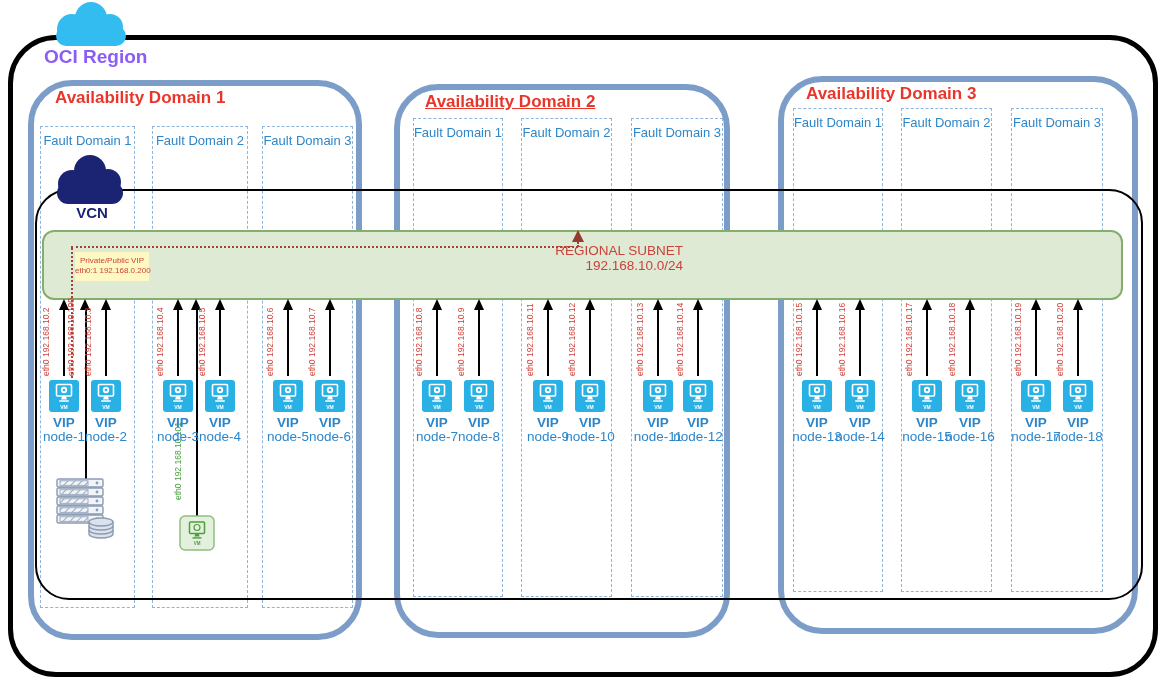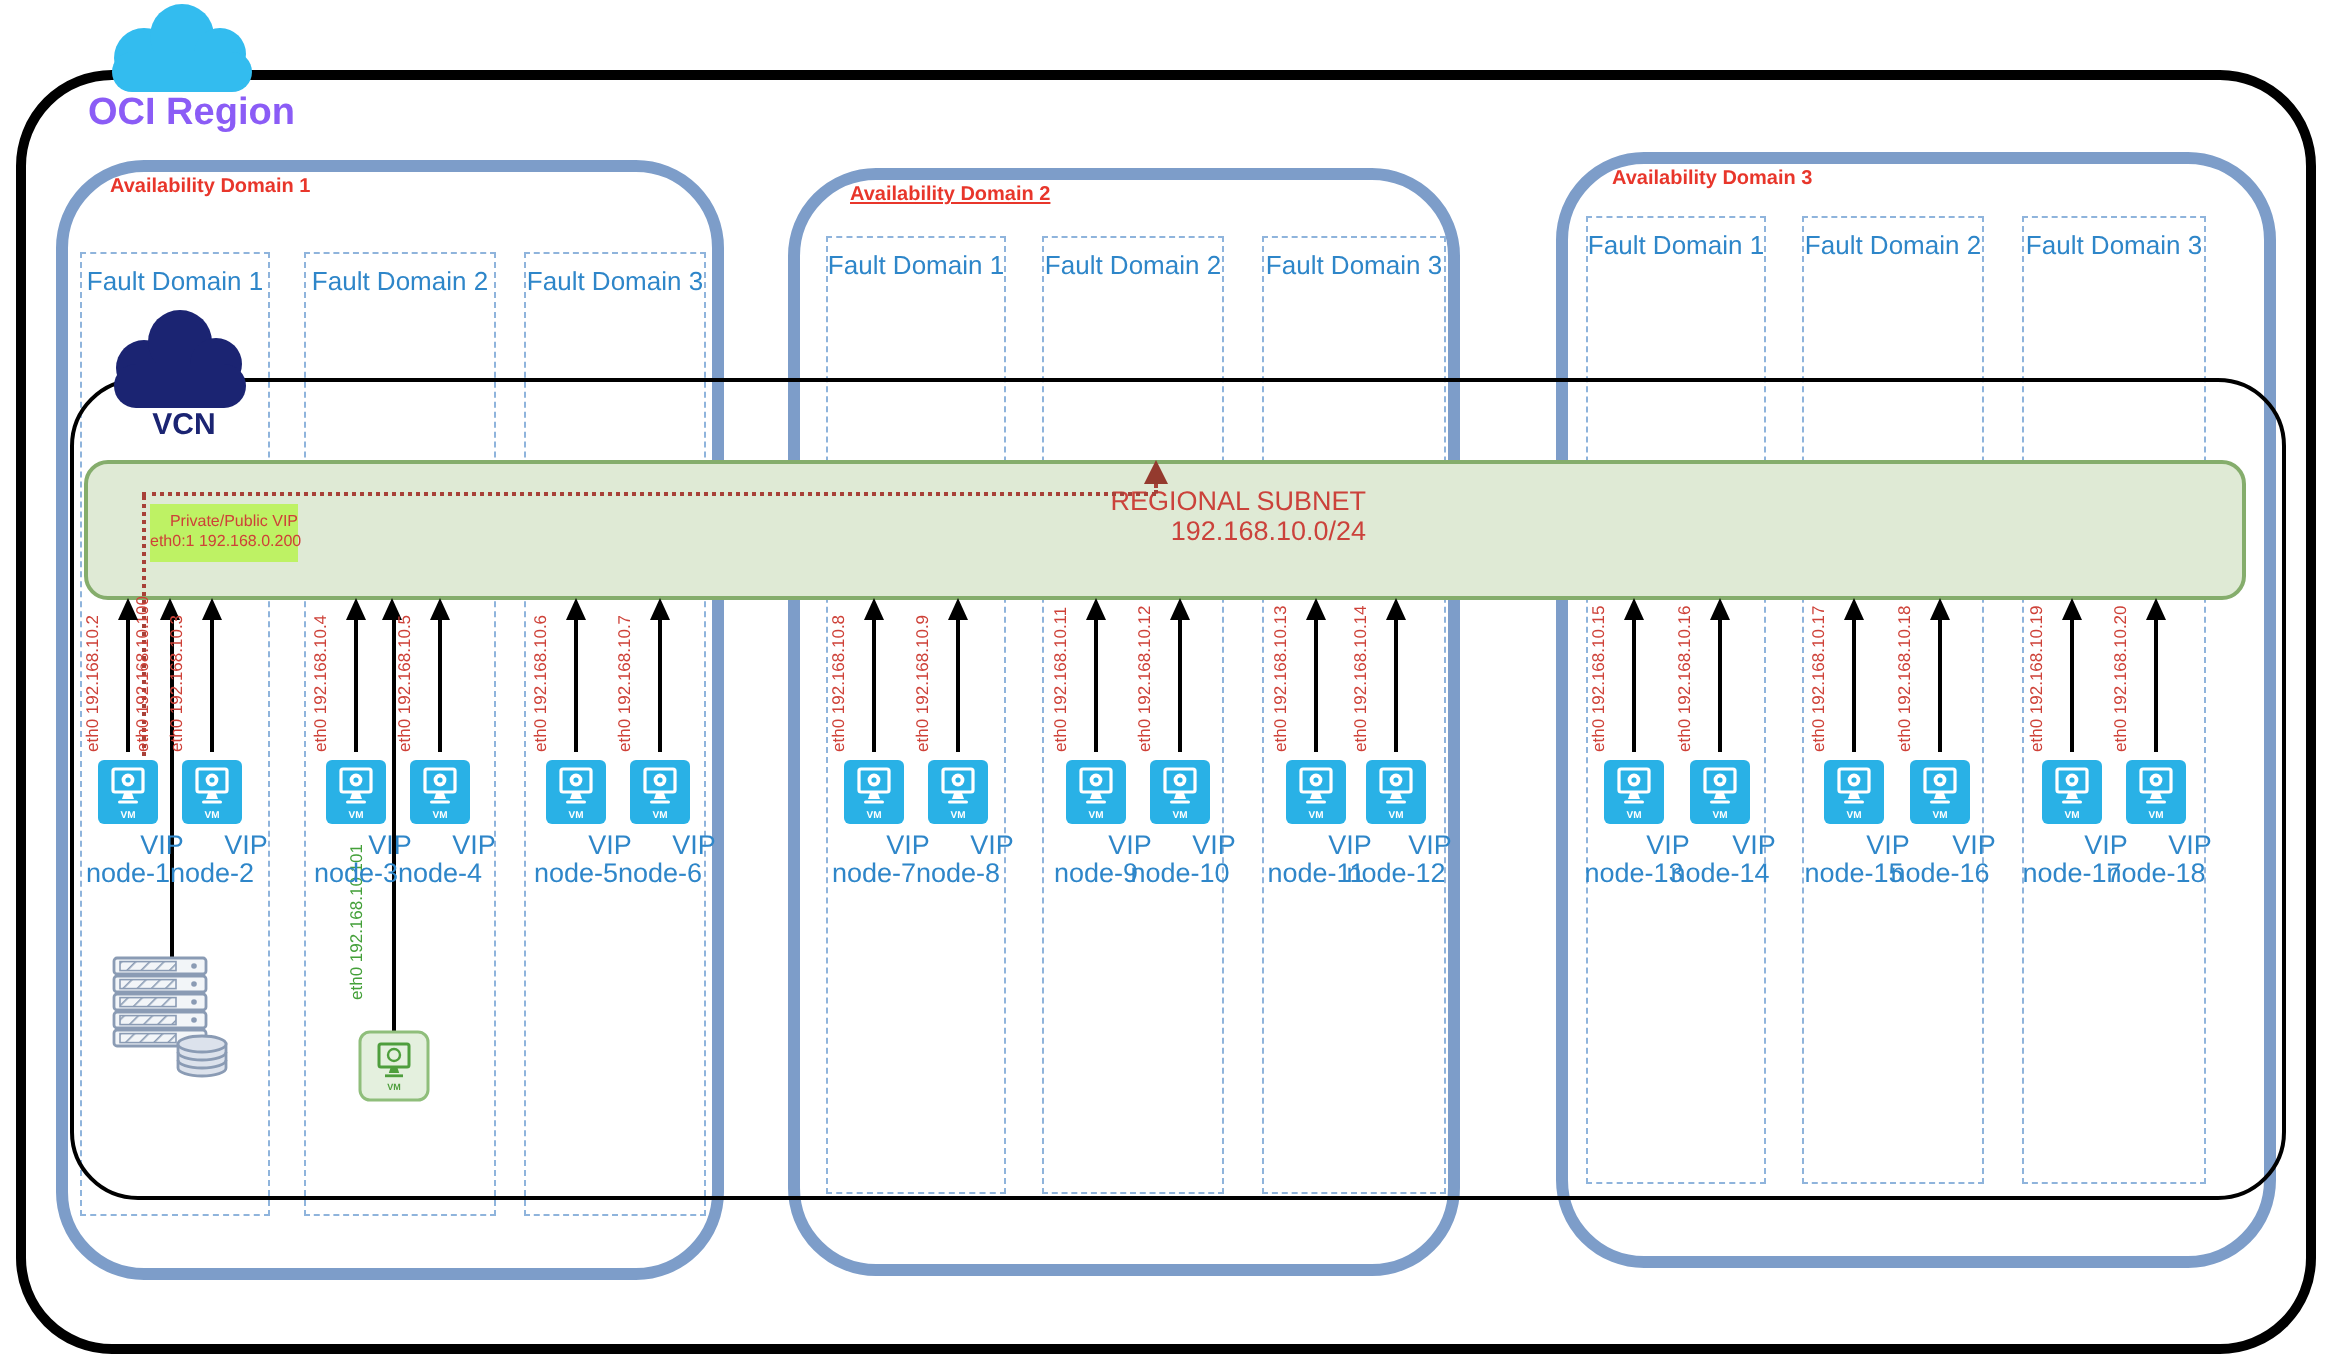--- a/index.html
+++ b/index.html
@@ -14,21 +14,21 @@
   .fd-rect{position:absolute;border:1.5px dashed #8FB4DC;box-sizing:border-box;z-index:2;}
   .vcn-rect{position:absolute;left:35px;top:189px;width:1108px;height:411px;
             border:2.5px solid #000;border-radius:34px;box-sizing:border-box;z-index:3;}
   .subnet{position:absolute;left:42px;top:230px;width:1081px;height:70px;
           background:#DFEAD5;border:2px solid #85AD6C;border-radius:12px;
           box-sizing:border-box;z-index:5;}
 
   
   .oci-title{position:absolute;left:44px;top:46px;font-size:19px;font-weight:bold;
              color:#8b5cf6;z-index:10;}
-  .ad-label{position:absolute;font-size:10px;font-weight:bold;color:#E8362B;
+  .ad-label{position:absolute;font-size:17px;font-weight:bold;color:#E8362B;
             white-space:nowrap;z-index:4;}
   .fd-label{position:absolute;font-size:13px;color:#2E86C9;white-space:nowrap;
             text-align:center;z-index:4;}
   .vcn-label{position:absolute;left:62px;top:204px;width:60px;text-align:center;
              font-size:15px;font-weight:bold;color:#1B2472;z-index:6;}
   .subnet-label{position:absolute;left:483px;top:243px;width:200px;text-align:right;
                 color:#CB423B;font-size:13.5px;line-height:15px;z-index:6;}
   .blue-lines{position:absolute;text-align:center;color:#2E86C9;font-size:13.5px;
               line-height:15px;z-index:8;}
   .green-lines{position:absolute;text-align:center;color:#68BF41;font-size:14px;
@@ -40,33 +40,33 @@
       border-right:5px solid transparent;border-bottom:11px solid #000;z-index:6;}
   .dotline-v{position:absolute;width:0;border-left:2px dotted #A84138;z-index:6;}
   .dotline-h{position:absolute;height:0;border-top:2px dotted #A84138;z-index:6;}
   .ah-red{position:absolute;width:0;height:0;border-left:6px solid transparent;
           border-right:6px solid transparent;border-bottom:12px solid #943A2E;z-index:6;}
   .rot{position:absolute;height:10px;width:72px;font-size:8.5px;line-height:10px;
        white-space:nowrap;transform:rotate(-90deg);transform-origin:0 100%;z-index:7;}
   .rot.red{color:#CE4138;}
   .rot.green{color:#44A039;width:86px;}
 
-  .vip-box{position:absolute;left:75px;top:252px;width:74px;height:29px;background:#bef264;
-           z-index:7;text-align:right;color:#CE4138;font-size:8px;line-height:10px;}
+  .vip-box{position:absolute;left:75px;top:252px;width:74px;height:29px;background:#fef9c3;
+           z-index:7;text-align:center;color:#CE4138;font-size:8px;line-height:10px;}
   .vip-box .l1{margin-top:4px;white-space:nowrap;}
   .vip-box .l2{white-space:nowrap;}
 
   
   .node-col{position:absolute;top:297px;width:60px;height:150px;z-index:8;}
   .node-col .shaft{left:29px;top:12px;height:67px;}
   .node-col .ah{left:25px;top:2px;}
   .node-col .rot{left:17px;top:69px;}
   .node-col .icon{position:absolute;left:15px;top:83px;width:30px;height:32px;}
-  .node-col .vip{position:absolute;left:17px;top:118px;width:60px;text-align:center;
-                 font-size:13.5px;color:#2E86C9;}
+  .node-col .vip{position:absolute;left:0;top:118px;width:60px;text-align:center;
+                 font-size:13.5px;color:#2E86C9;font-weight:bold;}
   .node-col .nname{position:absolute;left:0;top:132px;width:60px;text-align:center;
                    font-size:13.5px;color:#2E86C9;white-space:nowrap;}
 
   .icon-svg{position:absolute;z-index:8;}
   .cloud-top{position:absolute;left:48px;top:2px;width:86px;height:44px;z-index:10;}
   .cloud-vcn{position:absolute;left:50px;top:152px;width:80px;height:52px;z-index:5;}
 </style>
 </head>
 <body>
 

